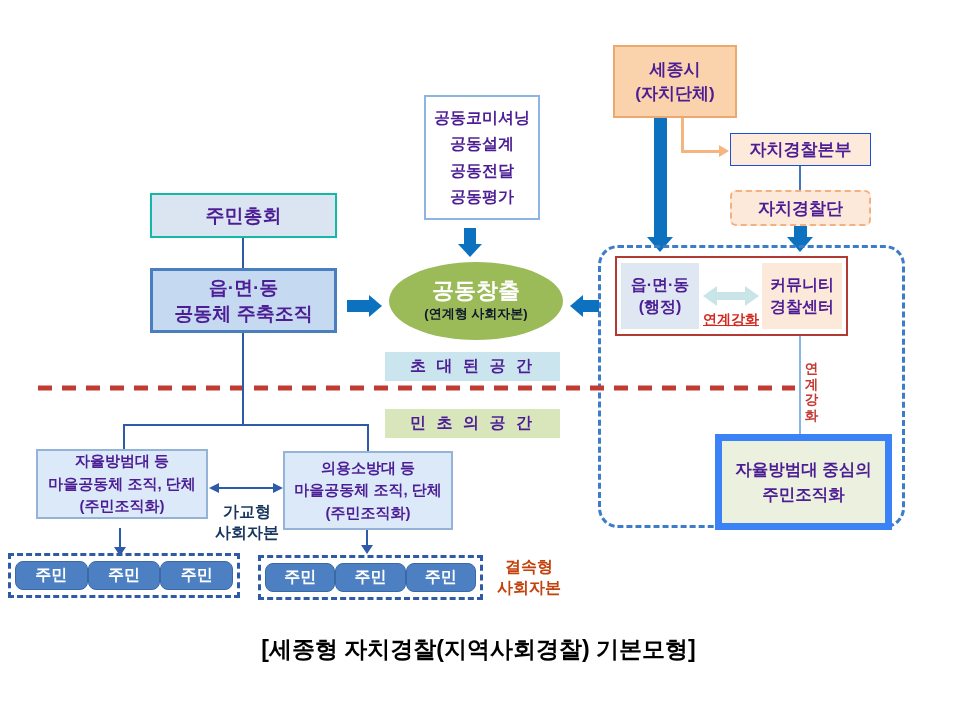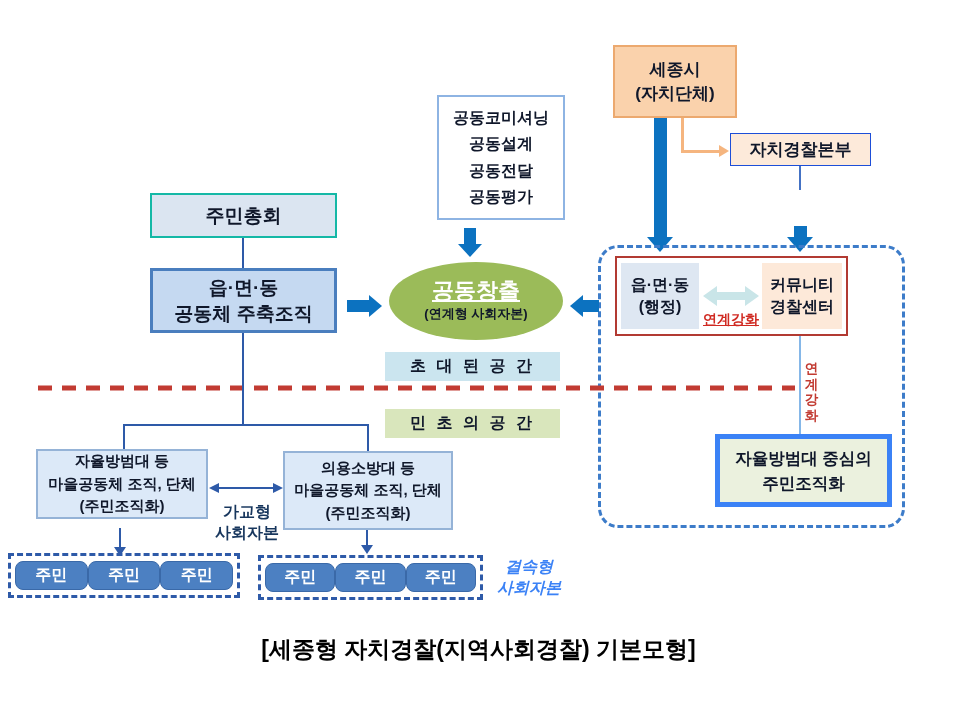--- a/index.html
+++ b/index.html
@@ -1,20 +1,20 @@
 <!DOCTYPE html>
 <html><head>
 <meta charset="utf-8">
 <style>
   html,body{margin:0;padding:0;background:#ffffff;}
   #canvas{position:relative;width:957px;height:708px;background:#ffffff;
           font-family:"Liberation Sans","DejaVu Sans",sans-serif;overflow:hidden;}
   .abs{position:absolute;box-sizing:border-box;}
   .box{display:flex;align-items:center;justify-content:center;text-align:center;
-       font-weight:bold;color:#0f172a;}
+       font-weight:bold;color:#4c1d95;}
   .pre{white-space:pre-line;}
   .tri{width:0;height:0;}
   .vtext{writing-mode:vertical-rl;text-orientation:upright;}
 </style>
 </head>
 <body>
 
 <div id="canvas">
 
   <div class="abs box pre" style="left:613px;top:45px;width:124px;height:73px;background:#FAD2AC;border:2px solid #ECA96F;font-size:17px;line-height:1.4;">세종시
@@ -24,20 +24,21 @@
   <div class="abs tri" style="left:647px;top:237px;border-left:13px solid transparent;border-right:13px solid transparent;border-top:15px solid #0C72C0;"></div>
 
   <div class="abs" style="left:681px;top:118px;width:3px;height:35px;background:#F5B57F;"></div>
   <div class="abs" style="left:681px;top:150px;width:39px;height:3px;background:#F5B57F;"></div>
   <div class="abs tri" style="left:719px;top:145px;border-top:6px solid transparent;border-bottom:6px solid transparent;border-left:10px solid #F5B57F;"></div>
 
   <div class="abs box" style="left:730px;top:133px;width:141px;height:33px;background:#FDEADA;border:1px solid #1d4ed8;font-size:17px;">자치경찰본부</div>
 
   <div class="abs" style="left:799px;top:166px;width:2px;height:24px;background:#4472C4;"></div>
 
+  <div class="abs box" style="left:730px;top:190px;width:141px;height:36px;background:#FDE9D9;border:2.5px dashed #F2B183;border-radius:6px;font-size:17px;">자치경찰단</div>
 
   <div class="abs" style="left:794px;top:226px;width:13px;height:12px;background:#0C72C0;"></div>
   <div class="abs tri" style="left:787px;top:237px;border-left:13px solid transparent;border-right:13px solid transparent;border-top:15px solid #0C72C0;"></div>
 
   <div class="abs" style="left:598px;top:245px;width:307px;height:283px;border:3px dashed #3D7CC9;border-radius:20px;"></div>
 
   <div class="abs" style="left:615px;top:256px;width:233px;height:80px;border:2.5px solid #B23A32;background:#ffffff;"></div>
 
   <div class="abs box pre" style="left:621px;top:263px;width:78px;height:66px;background:#DEE7F2;font-size:16px;line-height:1.35;">읍·면·동
 (행정)</div>
@@ -48,34 +49,34 @@
 
   <div class="abs box" style="left:698px;top:311px;width:66px;height:18px;color:#D02A22;font-size:14px;text-decoration:underline;">연계강화</div>
 
   <div class="abs box pre" style="left:762px;top:263px;width:80px;height:66px;background:#FDE9D9;font-size:16px;line-height:1.35;">커뮤니티
 경찰센터</div>
 
   <div class="abs" style="left:799px;top:336px;width:2px;height:98px;background:#85B7E8;"></div>
 
   <div class="abs vtext" style="left:802px;top:352px;color:#C23B32;font-size:13.5px;font-weight:bold;letter-spacing:2px;">연계강화</div>
 
-  <div class="abs box pre" style="left:715px;top:434px;width:177px;height:73px;background:#EBF1DE;border:5px solid #3b82f6;font-size:16.5px;line-height:1.5;">자율방범대 중심의
+  <div class="abs box pre" style="left:715px;top:434px;width:177px;height:96px;background:#EBF1DE;border:7px solid #3b82f6;font-size:16.5px;line-height:1.5;">자율방범대 중심의
 주민조직화</div>
 
-  <div class="abs box pre" style="left:437px;top:95px;width:128px;height:125px;background:#ffffff;border:2.5px solid #8EB4E3;font-size:16px;line-height:1.65;">공동코미셔닝
+  <div class="abs box pre" style="left:424px;top:95px;width:116px;height:125px;background:#ffffff;border:2.5px solid #8EB4E3;font-size:16px;line-height:1.65;">공동코미셔닝
 공동설계
 공동전달
 공동평가</div>
 
   <div class="abs" style="left:464px;top:228px;width:12px;height:17px;background:#0C72C0;"></div>
   <div class="abs tri" style="left:458px;top:244px;border-left:12px solid transparent;border-right:12px solid transparent;border-top:13px solid #0C72C0;"></div>
 
   <div class="abs" style="left:389px;top:262px;width:174px;height:78px;background:#9BBB59;border-radius:50%;
               display:flex;flex-direction:column;align-items:center;justify-content:center;">
-    <span style="color:#fff;font-weight:bold;font-size:22px;line-height:1.1;text-decoration:underline;">공동창출</span>
+    <span style="color:#fff;font-weight:bold;font-size:22px;line-height:1.1;">공동창출</span>
     <span style="color:#0f172a;font-weight:bold;font-size:13px;margin-top:2px;">(연계형 사회자본)</span>
   </div>
 
   <div class="abs" style="left:347px;top:300px;width:23px;height:12px;background:#0C72C0;"></div>
   <div class="abs tri" style="left:369px;top:295px;border-top:11px solid transparent;border-bottom:11px solid transparent;border-left:13px solid #0C72C0;"></div>
 
   <div class="abs tri" style="left:570px;top:295px;border-top:11px solid transparent;border-bottom:11px solid transparent;border-right:13px solid #0C72C0;"></div>
   <div class="abs" style="left:583px;top:300px;width:16px;height:12px;background:#0C72C0;"></div>
 
   <div class="abs box" style="left:385px;top:352px;width:175px;height:29px;background:#CBE5EF;font-size:16px;letter-spacing:3px;">초 대 된  공 간</div>
@@ -127,18 +128,18 @@
     <div class="box" style="width:71px;height:27px;background:#4C80C2;border:1.5px solid #3A69A8;border-radius:8px;color:#fff;font-size:16px;">주민</div>
   </div>
 
   <div class="abs" style="left:258px;top:555px;width:225px;height:45px;border:3px dashed #2E5AA8;
               display:flex;align-items:center;justify-content:space-between;padding:0 4px;">
     <div class="box" style="width:69px;height:27px;background:#4C80C2;border:1.5px solid #3A69A8;border-radius:8px;color:#fff;font-size:16px;">주민</div>
     <div class="box" style="width:69px;height:27px;background:#4C80C2;border:1.5px solid #3A69A8;border-radius:8px;color:#fff;font-size:16px;">주민</div>
     <div class="box" style="width:69px;height:27px;background:#4C80C2;border:1.5px solid #3A69A8;border-radius:8px;color:#fff;font-size:16px;">주민</div>
   </div>
 
-  <div class="abs box pre" style="left:489px;top:556px;width:80px;height:44px;color:#3b82f6;font-size:16px;line-height:1.3;font-style:italic;">결속형
+  <div class="abs box pre" style="left:489px;top:556px;width:80px;height:44px;color:#c2410c;font-size:16px;line-height:1.3;">결속형
 사회자본</div>
 
   <div class="abs" style="left:0;top:634px;width:957px;text-align:center;font-weight:bold;font-size:23px;color:#000;">[세종형 자치경찰(지역사회경찰)  기본모형]</div>
 
 </div>
 
 </body></html>

